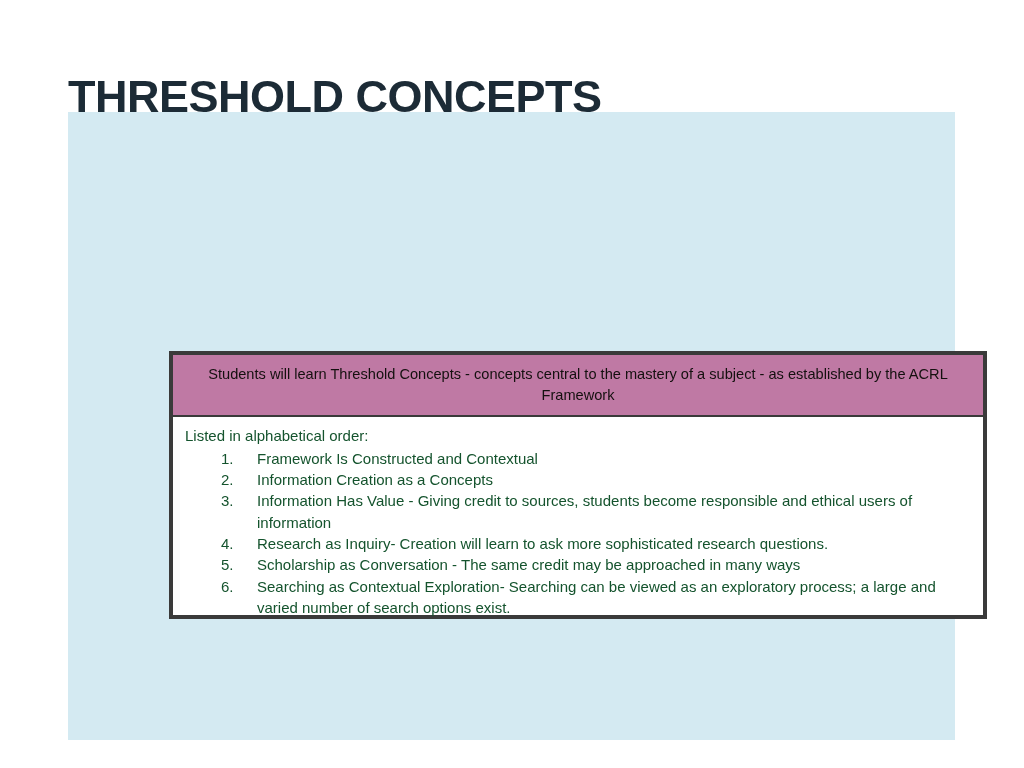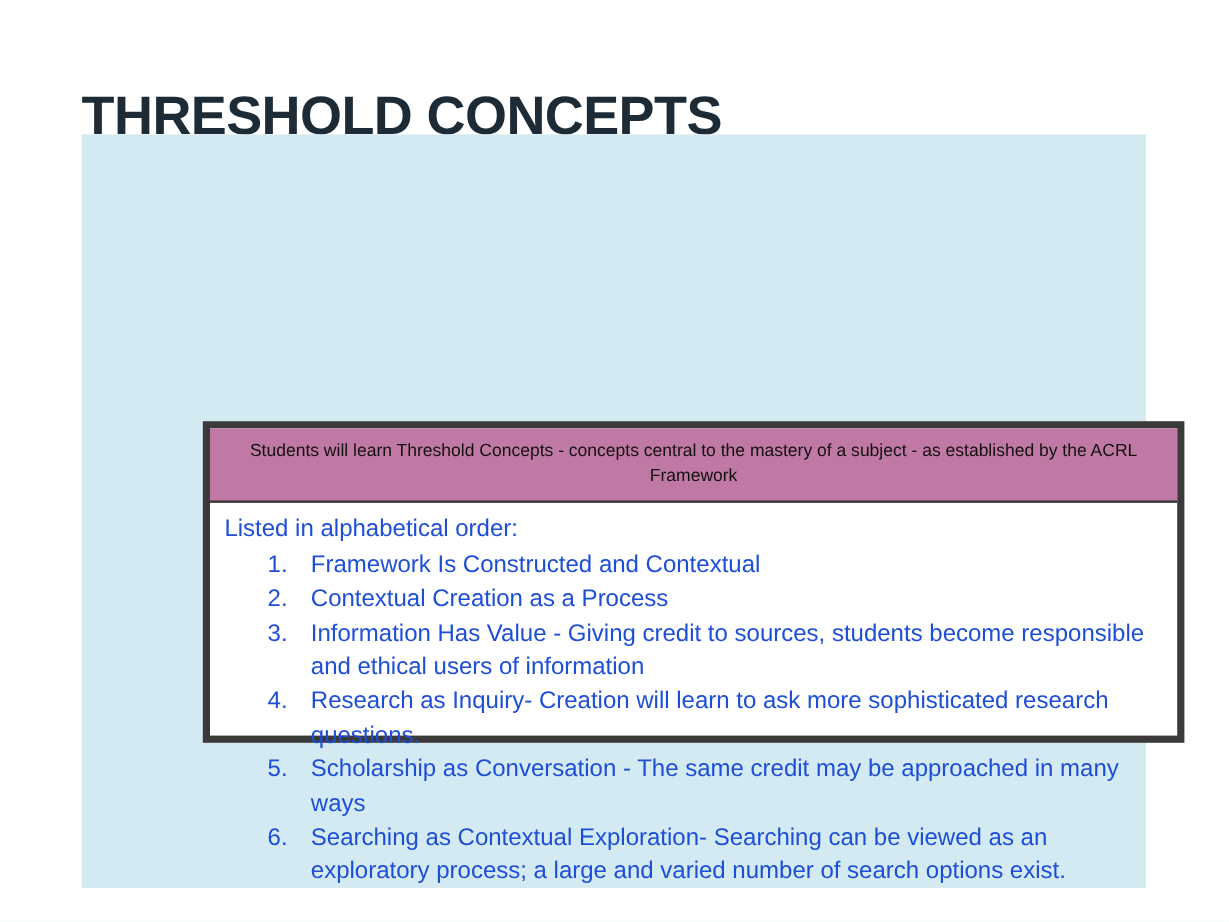--- a/index.html
+++ b/index.html
@@ -49,41 +49,41 @@
   }
 
   
   #concepts-box {
     position: absolute;
     left: 101px;
     top: 239px;
     width: 818px;
     height: 268px;
     background: #ffffff;
-    border: 6px solid #6d28d9;
+    border: 4px solid #6d28d9;
     box-sizing: border-box;
   }
 
   
   #concepts-header {
     background: #bf79a4;
     border-bottom: 2px solid #3a3a3a;
     box-sizing: border-box;
     padding: 9px 14px 10px 14px;
     text-align: center;
     color: #14100f;
     font-size: 14.6px;
     line-height: 1.42;
   }
 
   
   #concepts-body {
     padding: 8px 12px 10px 10px;
-    color: #1d4ed8;
-    font-size: 20px;
+    color: #14532d;
+    font-size: 15px;
     line-height: 1.42;
   }
 
   #intro-line {
     margin: 0 0 1px 0;
     padding-left: 2px;
   }
 
   #concepts-list {
     list-style: none;
@@ -127,21 +127,21 @@
 
         <p id="intro-line">Listed in alphabetical order:</p>
 
         <ol id="concepts-list">
             <li>
               <span class="item-num">1.</span>
               <span class="item-text">Framework Is Constructed and Contextual</span>
             </li>
             <li>
               <span class="item-num">2.</span>
-              <span class="item-text">Contextual Creation as a Process</span>
+              <span class="item-text">Information Creation as a Concepts</span>
             </li>
             <li>
               <span class="item-num">3.</span>
               <span class="item-text">Information Has Value - Giving credit to sources, students become responsible and ethical users of information</span>
             </li>
             <li>
               <span class="item-num">4.</span>
               <span class="item-text">Research as Inquiry- Creation will learn to ask more sophisticated research questions.</span>
             </li>
             <li>

